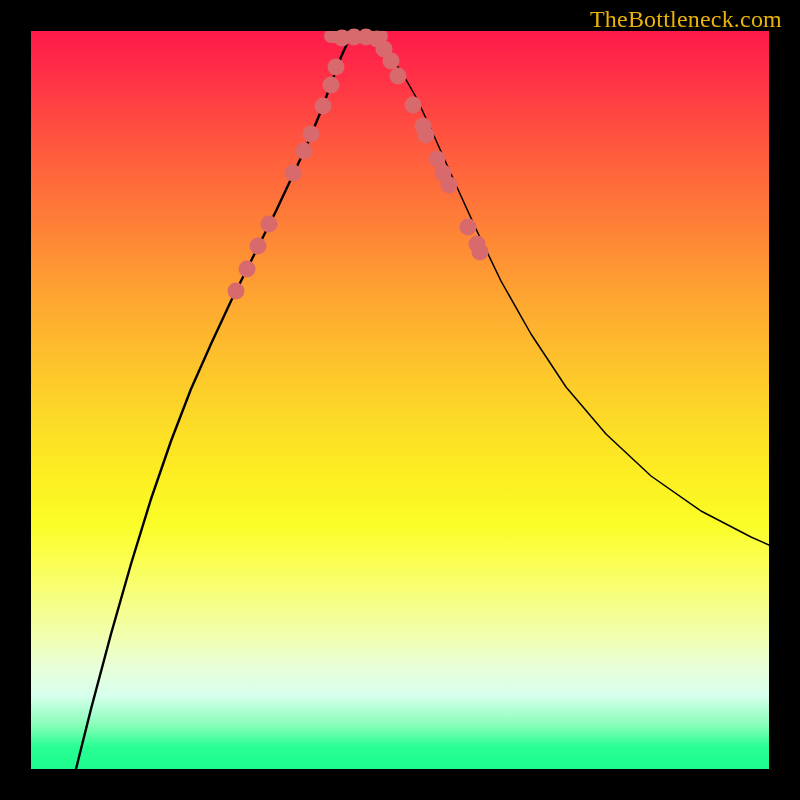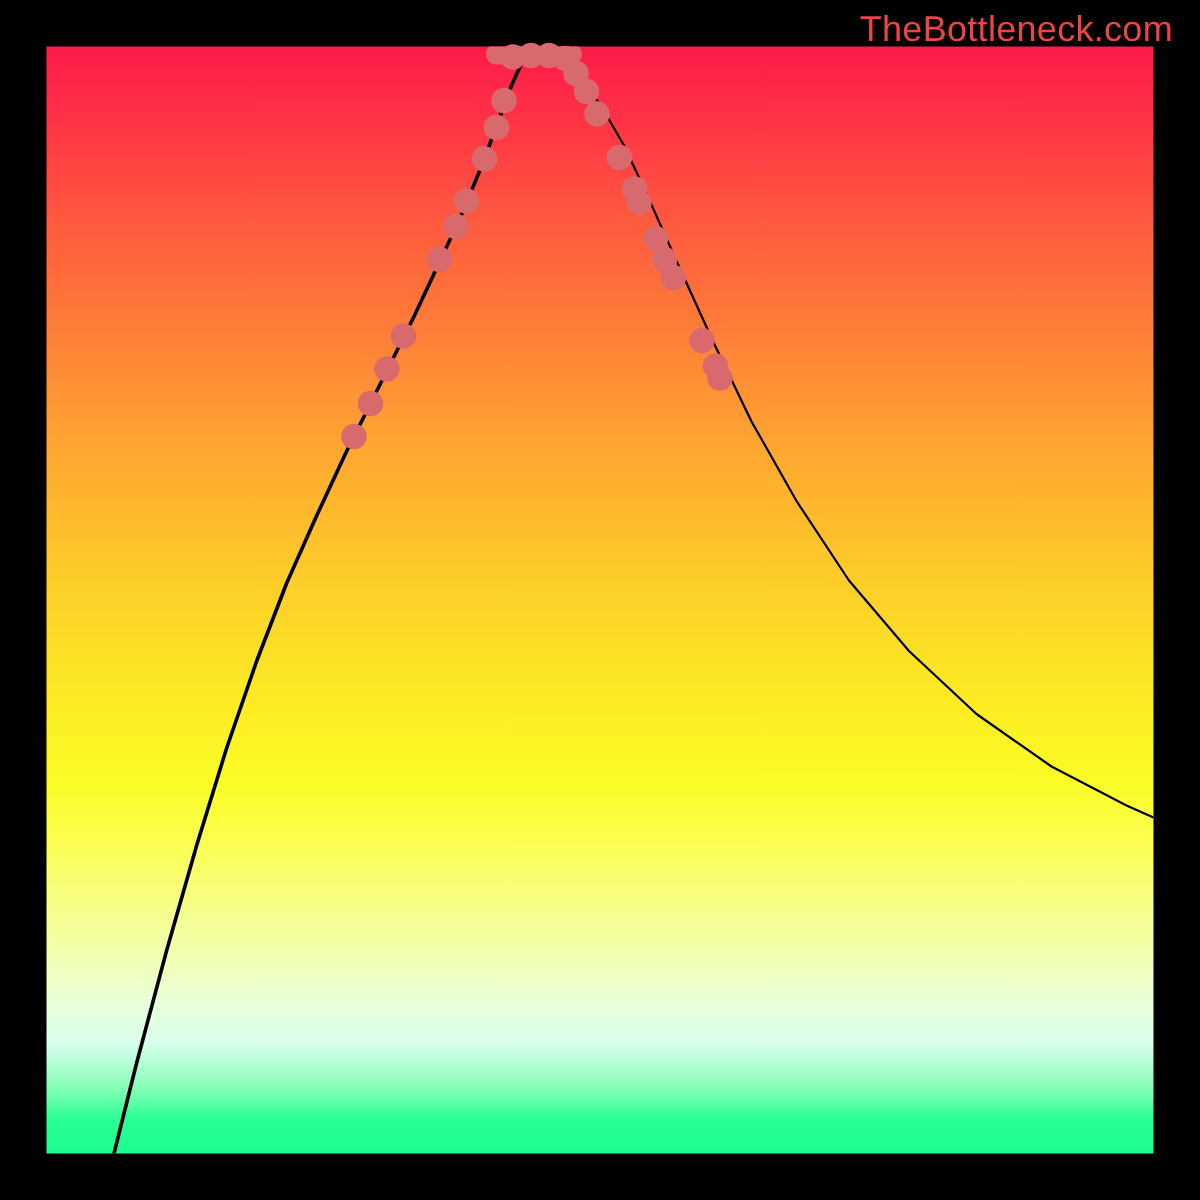--- a/index.html
+++ b/index.html
@@ -2,23 +2,23 @@
 <html><head>
 <meta charset="utf-8">
 <style>
   * { margin: 0; padding: 0; box-sizing: border-box; }
   html, body { width: 800px; height: 800px; overflow: hidden; background: #000; }
   .frame { position: relative; width: 800px; height: 800px; background: #000; }
   .watermark {
     position: absolute;
     top: 6px;
     right: 18px;
-    font-family: Liberation Sans, sans-serif;
+    font-family: Liberation Serif, serif;
     font-size: 24px;
-    color: #ef4444;
+    color: #eab308;
     letter-spacing: 0.2px;
     z-index: 10;
   }
   .plot {
     position: absolute;
     left: 31px;
     top: 31px;
     width: 738px;
     height: 738px;
     background: linear-gradient(to bottom,

